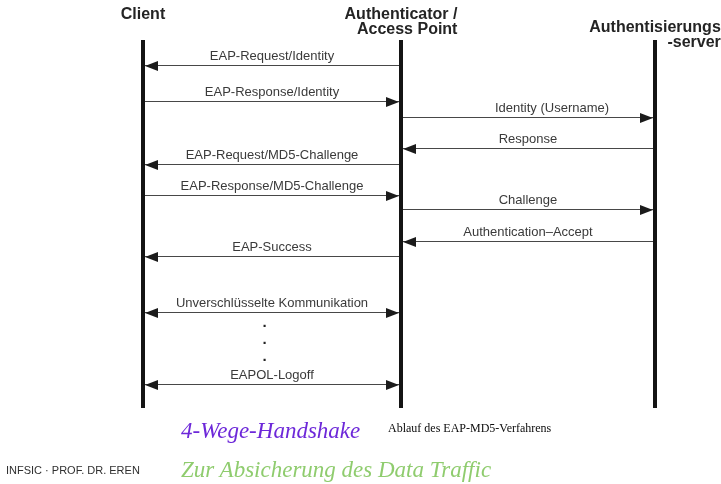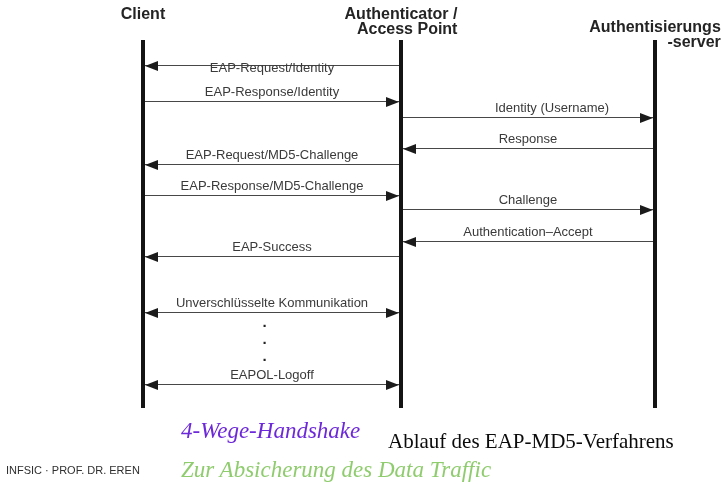--- a/index.html
+++ b/index.html
@@ -35,21 +35,21 @@
 
   .ann { position:absolute; white-space:nowrap; }
   .ann.green {
     font-family:"Liberation Serif", serif; font-style:italic;
     font-size:23px; line-height:24px;
   }
   #handshake-1 { left:181px; top:419px; }
   #handshake-2 { left:181px; top:446px; }
   #caption {
     left:388px; top:421px; font-family:"Liberation Serif", serif;
-    font-size:21px; color:#0b0b0b;margin-top:8px;
+    font-size:12px; color:#0b0b0b;
   }
   #footer-credit {
     position:absolute; left:6px; top:464px; font-size:11px;
     color:#2f2f2f; white-space:nowrap;
   }
 </style>
 </head>
 <body>
 
 <div id="stage">
@@ -65,21 +65,21 @@
       <div>Authenticator /</div>
       <div>Access Point</div>
     </div>
     <div class="lifeline" style="left: 399px; top: 40px; width: 4px; height: 368px; background: rgb(20, 20, 20);"></div>
     <div class="actor-header" style="left: 655px; margin-top: 13px;">
       <div>Authentisierungs</div>
       <div>-server</div>
     </div>
     <div class="lifeline" style="left: 653px; top: 40px; width: 4px; height: 368px; background: rgb(20, 20, 20);"></div>
     <div class="msg-line" style="left: 145px; width: 254px; top: 65px;"></div>
-    <div class="msg-label" style="left: 272px; top: 49px; margin-top: 12px;">EAP-Request/Identity</div>
+    <div class="msg-label" style="left: 272px; top: 49px;">EAP-Request/Identity</div>
     <div class="arrowhead left" style="top: 61px; left: 145px;"></div>
     <div class="msg-line" style="left: 145px; width: 254px; top: 101px;"></div>
     <div class="msg-label" style="left: 272px; top: 85px;">EAP-Response/Identity</div>
     <div class="arrowhead right" style="top: 97px; left: 386px;"></div>
     <div class="msg-line" style="left: 403px; width: 250px; top: 117px;"></div>
     <div class="msg-label" style="left: 552px; top: 101px;">Identity (Username)</div>
     <div class="arrowhead right" style="top: 113px; left: 640px;"></div>
     <div class="msg-line" style="left: 403px; width: 250px; top: 148px;"></div>
     <div class="msg-label" style="left: 528px; top: 132px;">Response</div>
     <div class="arrowhead left" style="top: 144px; left: 403px;"></div>

